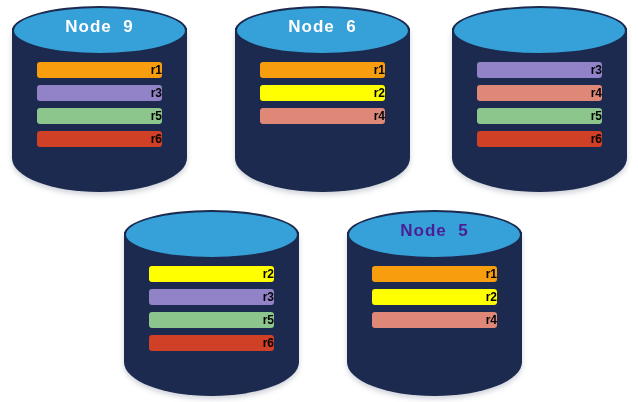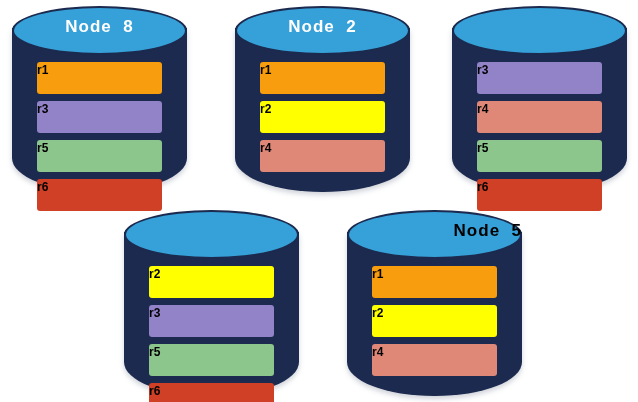--- a/index.html
+++ b/index.html
@@ -71,49 +71,49 @@
   .records {
     position: absolute;
     left: 25px;
     top: 56px;
     width: 125px;
   }
 
   .record-bar {
     position: relative;
     width: 125px;
-    height: 32px;
+    height: 16px;
     margin-bottom: 7px;
     border-radius: 3px;
-    text-align: left;
+    text-align: right;
     font-size: 12px;
     font-weight: bold;
     color: #000000;
     line-height: 16px;
   }
 </style>
 </head>
 <body>
 
 <div id="diagram">
     <div class="node" style="left: 12px; top: 6px;">
       <div class="cyl-body" style="background: rgb(27, 42, 78);"></div>
       <div class="cyl-top" style="background: rgb(54, 160, 216); border-color: rgb(27, 42, 78);"></div>
-      <div class="node-label" style="color: rgb(255, 255, 255);">Node  8</div>
+      <div class="node-label" style="color: rgb(255, 255, 255);">Node  9</div>
       <div class="records">
         <div class="record-bar" style="background: rgb(248, 157, 14);">r1</div>
         <div class="record-bar" style="background: rgb(146, 131, 200);">r3</div>
         <div class="record-bar" style="background: rgb(140, 198, 140);">r5</div>
         <div class="record-bar" style="background: rgb(207, 64, 38);">r6</div>
       </div>
     </div>
     <div class="node" style="left: 235px; top: 6px;">
       <div class="cyl-body" style="background: rgb(27, 42, 78);"></div>
       <div class="cyl-top" style="background: rgb(54, 160, 216); border-color: rgb(27, 42, 78);"></div>
-      <div class="node-label" style="color: rgb(255, 255, 255);">Node  2</div>
+      <div class="node-label" style="color: rgb(255, 255, 255);">Node  6</div>
       <div class="records">
         <div class="record-bar" style="background: rgb(248, 157, 14);">r1</div>
         <div class="record-bar" style="background: rgb(255, 255, 0);">r2</div>
         <div class="record-bar" style="background: rgb(224, 136, 120);">r4</div>
       </div>
     </div>
     <div class="node" style="left: 452px; top: 6px;">
       <div class="cyl-body" style="background: rgb(27, 42, 78);"></div>
       <div class="cyl-top" style="background: rgb(54, 160, 216); border-color: rgb(27, 42, 78);"></div>
       <div class="records">
@@ -129,20 +129,20 @@
       <div class="records">
         <div class="record-bar" style="background: rgb(255, 255, 0);">r2</div>
         <div class="record-bar" style="background: rgb(146, 131, 200);">r3</div>
         <div class="record-bar" style="background: rgb(140, 198, 140);">r5</div>
         <div class="record-bar" style="background: rgb(207, 64, 38);">r6</div>
       </div>
     </div>
     <div class="node" style="left: 347px; top: 210px;">
       <div class="cyl-body" style="background: rgb(27, 42, 78);"></div>
       <div class="cyl-top" style="background: rgb(54, 160, 216); border-color: rgb(27, 42, 78);"></div>
-      <div class="node-label" style="color: #000000; text-align: right;">Node  5</div>
+      <div class="node-label" style="color: #4c1d95;">Node  5</div>
       <div class="records">
         <div class="record-bar" style="background: rgb(248, 157, 14);">r1</div>
         <div class="record-bar" style="background: rgb(255, 255, 0);">r2</div>
         <div class="record-bar" style="background: rgb(224, 136, 120);">r4</div>
       </div>
     </div>
   </div>
 
 </body></html>

